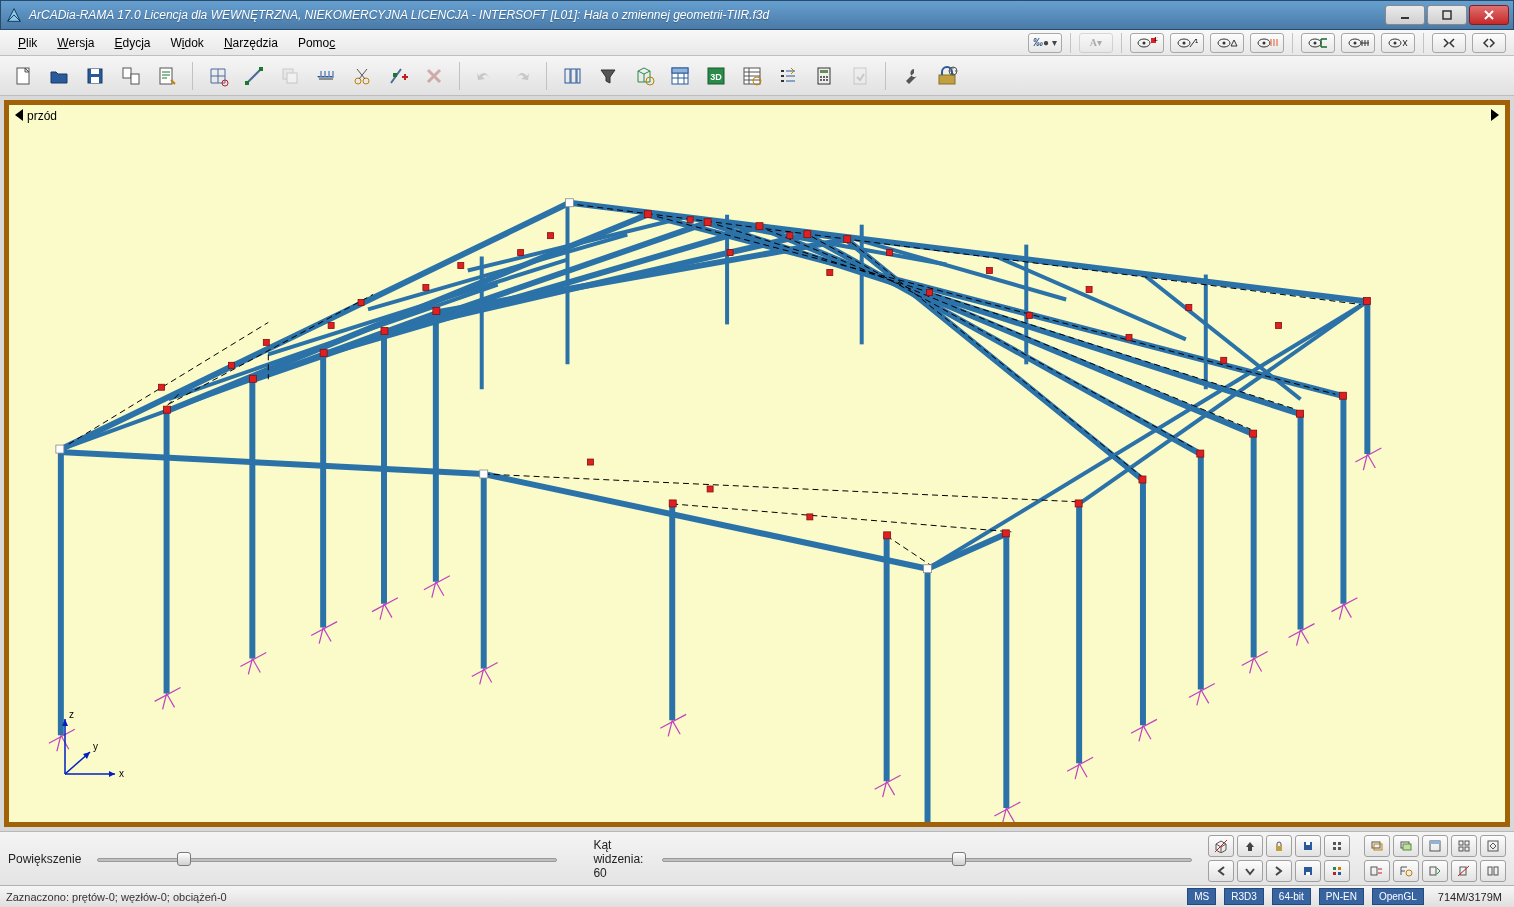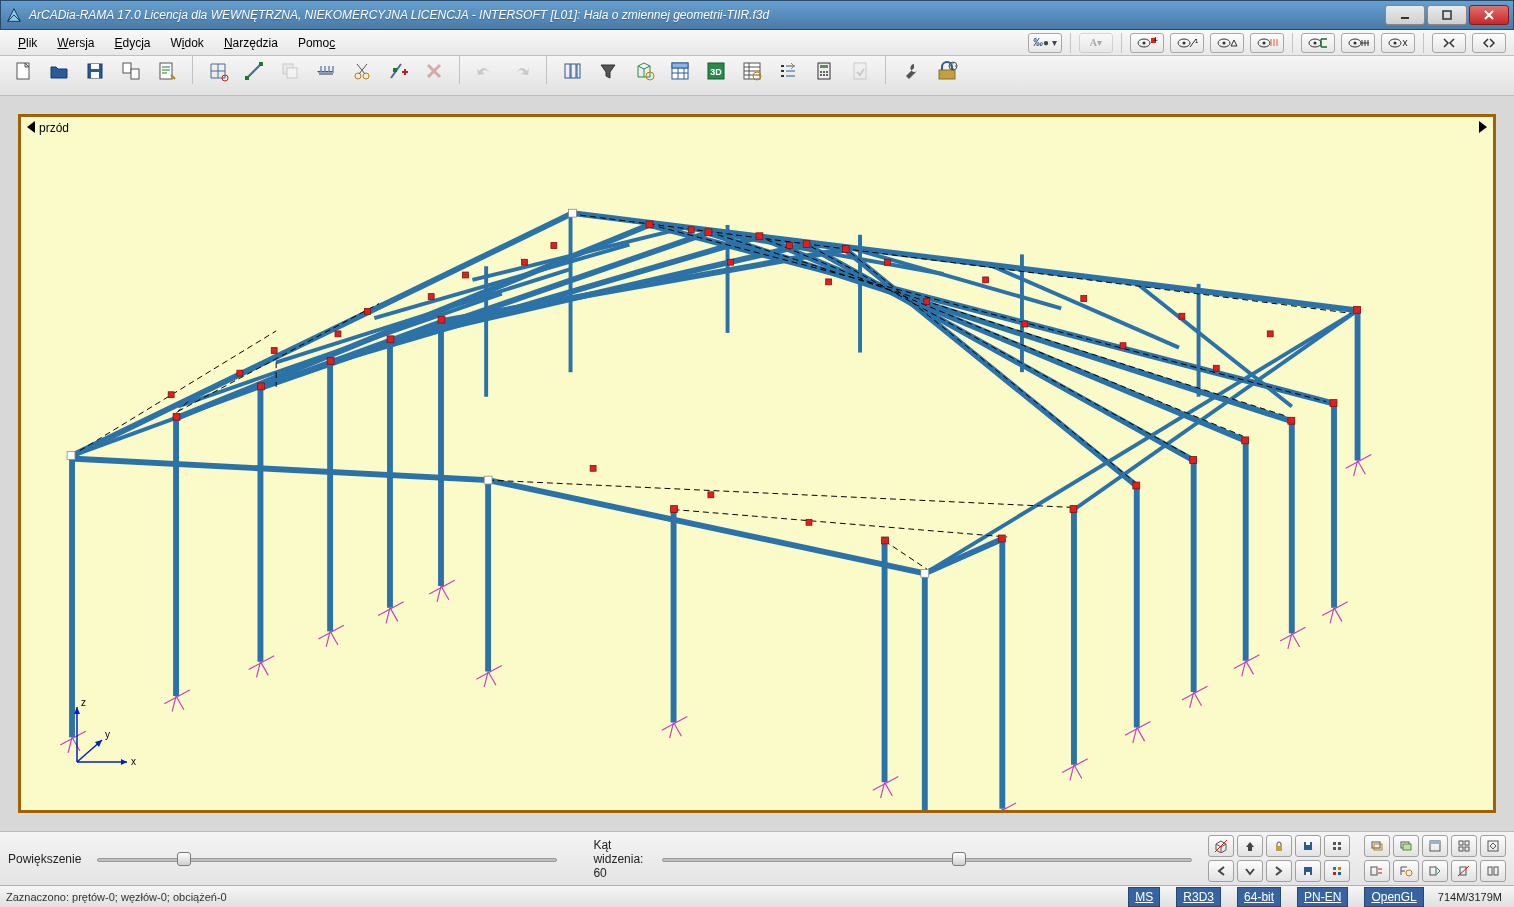--- a/index.html
+++ b/index.html
@@ -13,27 +13,27 @@
   .win-btn.close { background:linear-gradient(#e07070,#c62828); color:#fff; border-color:#8a1a1a;}
   
   .menubar { height: 26px; background:linear-gradient(#f8f8f8,#e8e8e8); border-bottom:1px solid #bfbfbf; display:flex; align-items:center; padding:0 8px;text-align:right; }
   .menubar .menu-item { padding:4px 10px; cursor:default; }
   .menubar .menu-item span.u { text-decoration:underline; }
   .menubar-right { margin-left:auto; display:flex; gap:6px; align-items:center;}
   .mini-btn { height:20px; min-width:34px; background:linear-gradient(#fdfdfd,#e6e6e6); border:1px solid #a8a8a8; border-radius:3px; display:flex; align-items:center; justify-content:center; padding:0 4px; font-size:10px; color:#444;}
   .mini-sep { width:1px; height:20px; background:#c4c4c4; margin:0 2px;}
   .mini-btn svg { display:block;}
   
-  .toolbar { height: 40px; background:linear-gradient(#f6f6f6,#e1e1e1); border-bottom:1px solid #bcbcbc; display:flex; padding:0 8px; gap:6px;}
+  .toolbar { height: 40px; background:linear-gradient(#f6f6f6,#e1e1e1); border-bottom:1px solid #bcbcbc; display:flex; align-items:center; padding:0 8px; gap:6px;}
   .tbtn { width:30px; height:30px; display:flex; align-items:center; justify-content:center; border-radius:3px; }
   .tsep { width:1px; height:28px; background:#c2c2c2; margin:0 4px;}
   .tbtn svg { display:block; }
   .tbtn.disabled { opacity:.35;}
   
-  .workspace { flex:1; background:#fbfbc9; position:relative; border:3px solid #a16207; margin:18px; overflow:hidden;}
+  .workspace { flex:1; background:#fbfbc9; position:relative; border:5px solid #a16207; margin:4px; overflow:hidden;}
   .view-label { position:absolute; top:4px; left:18px; font-size:12px; color:#000;}
   .tri-left, .tri-right { position:absolute; top:4px; width:0;height:0; border-top:6px solid transparent; border-bottom:6px solid transparent; }
   .tri-left { left:6px; border-right:8px solid #000;}
   .tri-right { right:6px; border-left:8px solid #000;}
   
   .axis-gizmo { position:absolute; left:26px; bottom:28px; width:90px; height:90px; pointer-events:none;}
   
   .bottom-panel { height:54px; background:linear-gradient(#f4f4f4,#e4e4e4); border-top:1px solid #b8b8b8; padding:3px 8px; display:flex; flex-direction:column; gap:4px;}
   .slider-row { display:flex; align-items:center; gap:16px;}
   .slider-row label { font-size:12px; color:#222;}
@@ -41,21 +41,21 @@
   .slider .track { position:absolute; left:0; right:0; top:8px; height:4px; background:#bfbfbf; border:1px solid #9a9a9a; border-radius:2px;}
   .slider .thumb { position:absolute; top:2px; width:14px; height:14px; background:linear-gradient(#fff,#d0d0d0); border:1px solid #7a7a7a; border-radius:3px;}
   
   .view-ctrls { margin-left:auto; display:grid; grid-template-columns:repeat(5,26px) 8px repeat(5,26px); grid-template-rows:22px 22px; gap:3px;}
   .vbtn { background:linear-gradient(#fdfdfd,#e2e2e2); border:1px solid #a0a0a0; border-radius:3px; display:flex; align-items:center; justify-content:center;}
   .vgap { background:transparent; border:none;}
   .vbtn svg{display:block;}
   
   .statusbar { height:22px; background:linear-gradient(#f6f6f6,#e0e0e0); border-top:1px solid #b0b0b0; display:flex; align-items:center; padding:4px 6px; font-size:11px; color:#333;}
   .statusbar .spacer{ flex:1;}
-  .sbadge { padding:2px 6px; background:#3764a0; color:#fff; border:1px solid #254a78; margin-left:16px; font-size:12px;text-decoration:underline;}
+  .sbadge { padding:2px 6px; background:#3764a0; color:#fff; border:1px solid #254a78; margin-left:8px; font-size:10px;}
   .mem { margin-left:8px; padding:2px 6px; color:#222;}
   
   .canvas-svg { position:absolute; inset:0; }
   .beam { stroke:#2b72a8; stroke-width:6; stroke-linecap:butt;}
   .beam-thin { stroke:#2b72a8; stroke-width:4;}
   .tension { stroke:#000; stroke-width:1; stroke-dasharray:6 4;}
   .support { stroke:#c040c0; stroke-width:1.2; fill:none;}
   .node { fill:#e02020; stroke:#801010; stroke-width:.8;}
   .node-w { fill:#fff; stroke:#888; stroke-width:.8;}
 </style>

